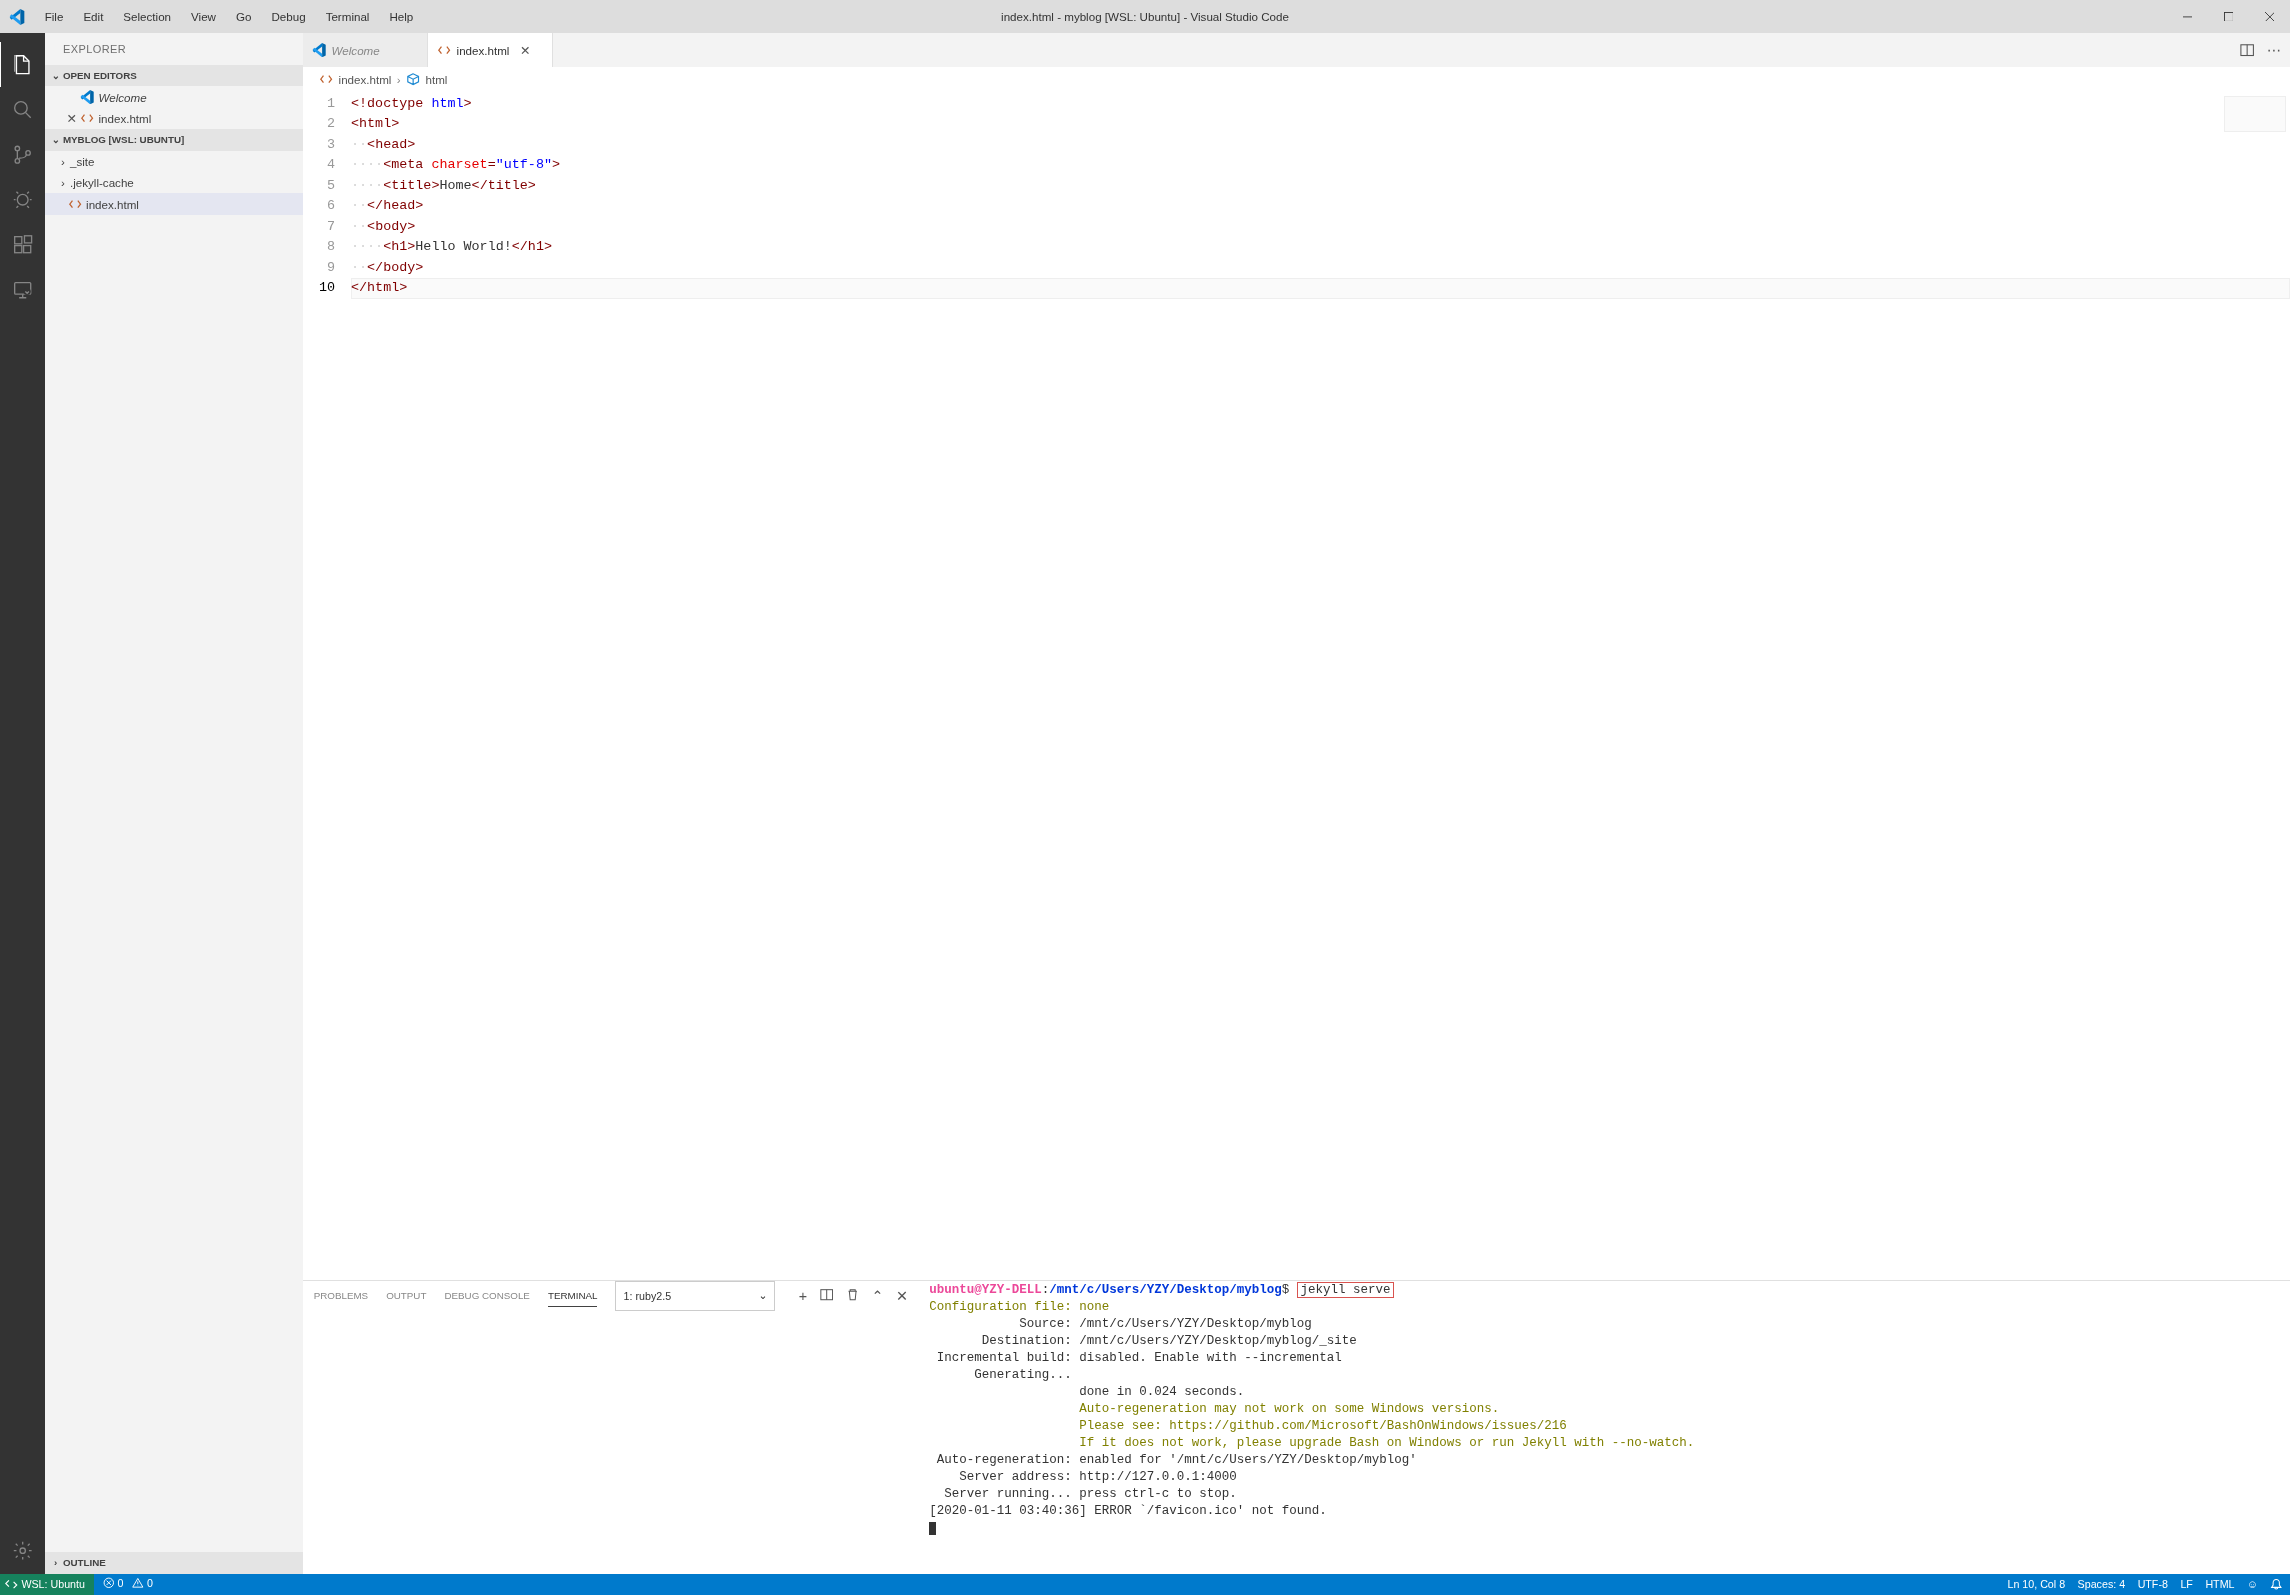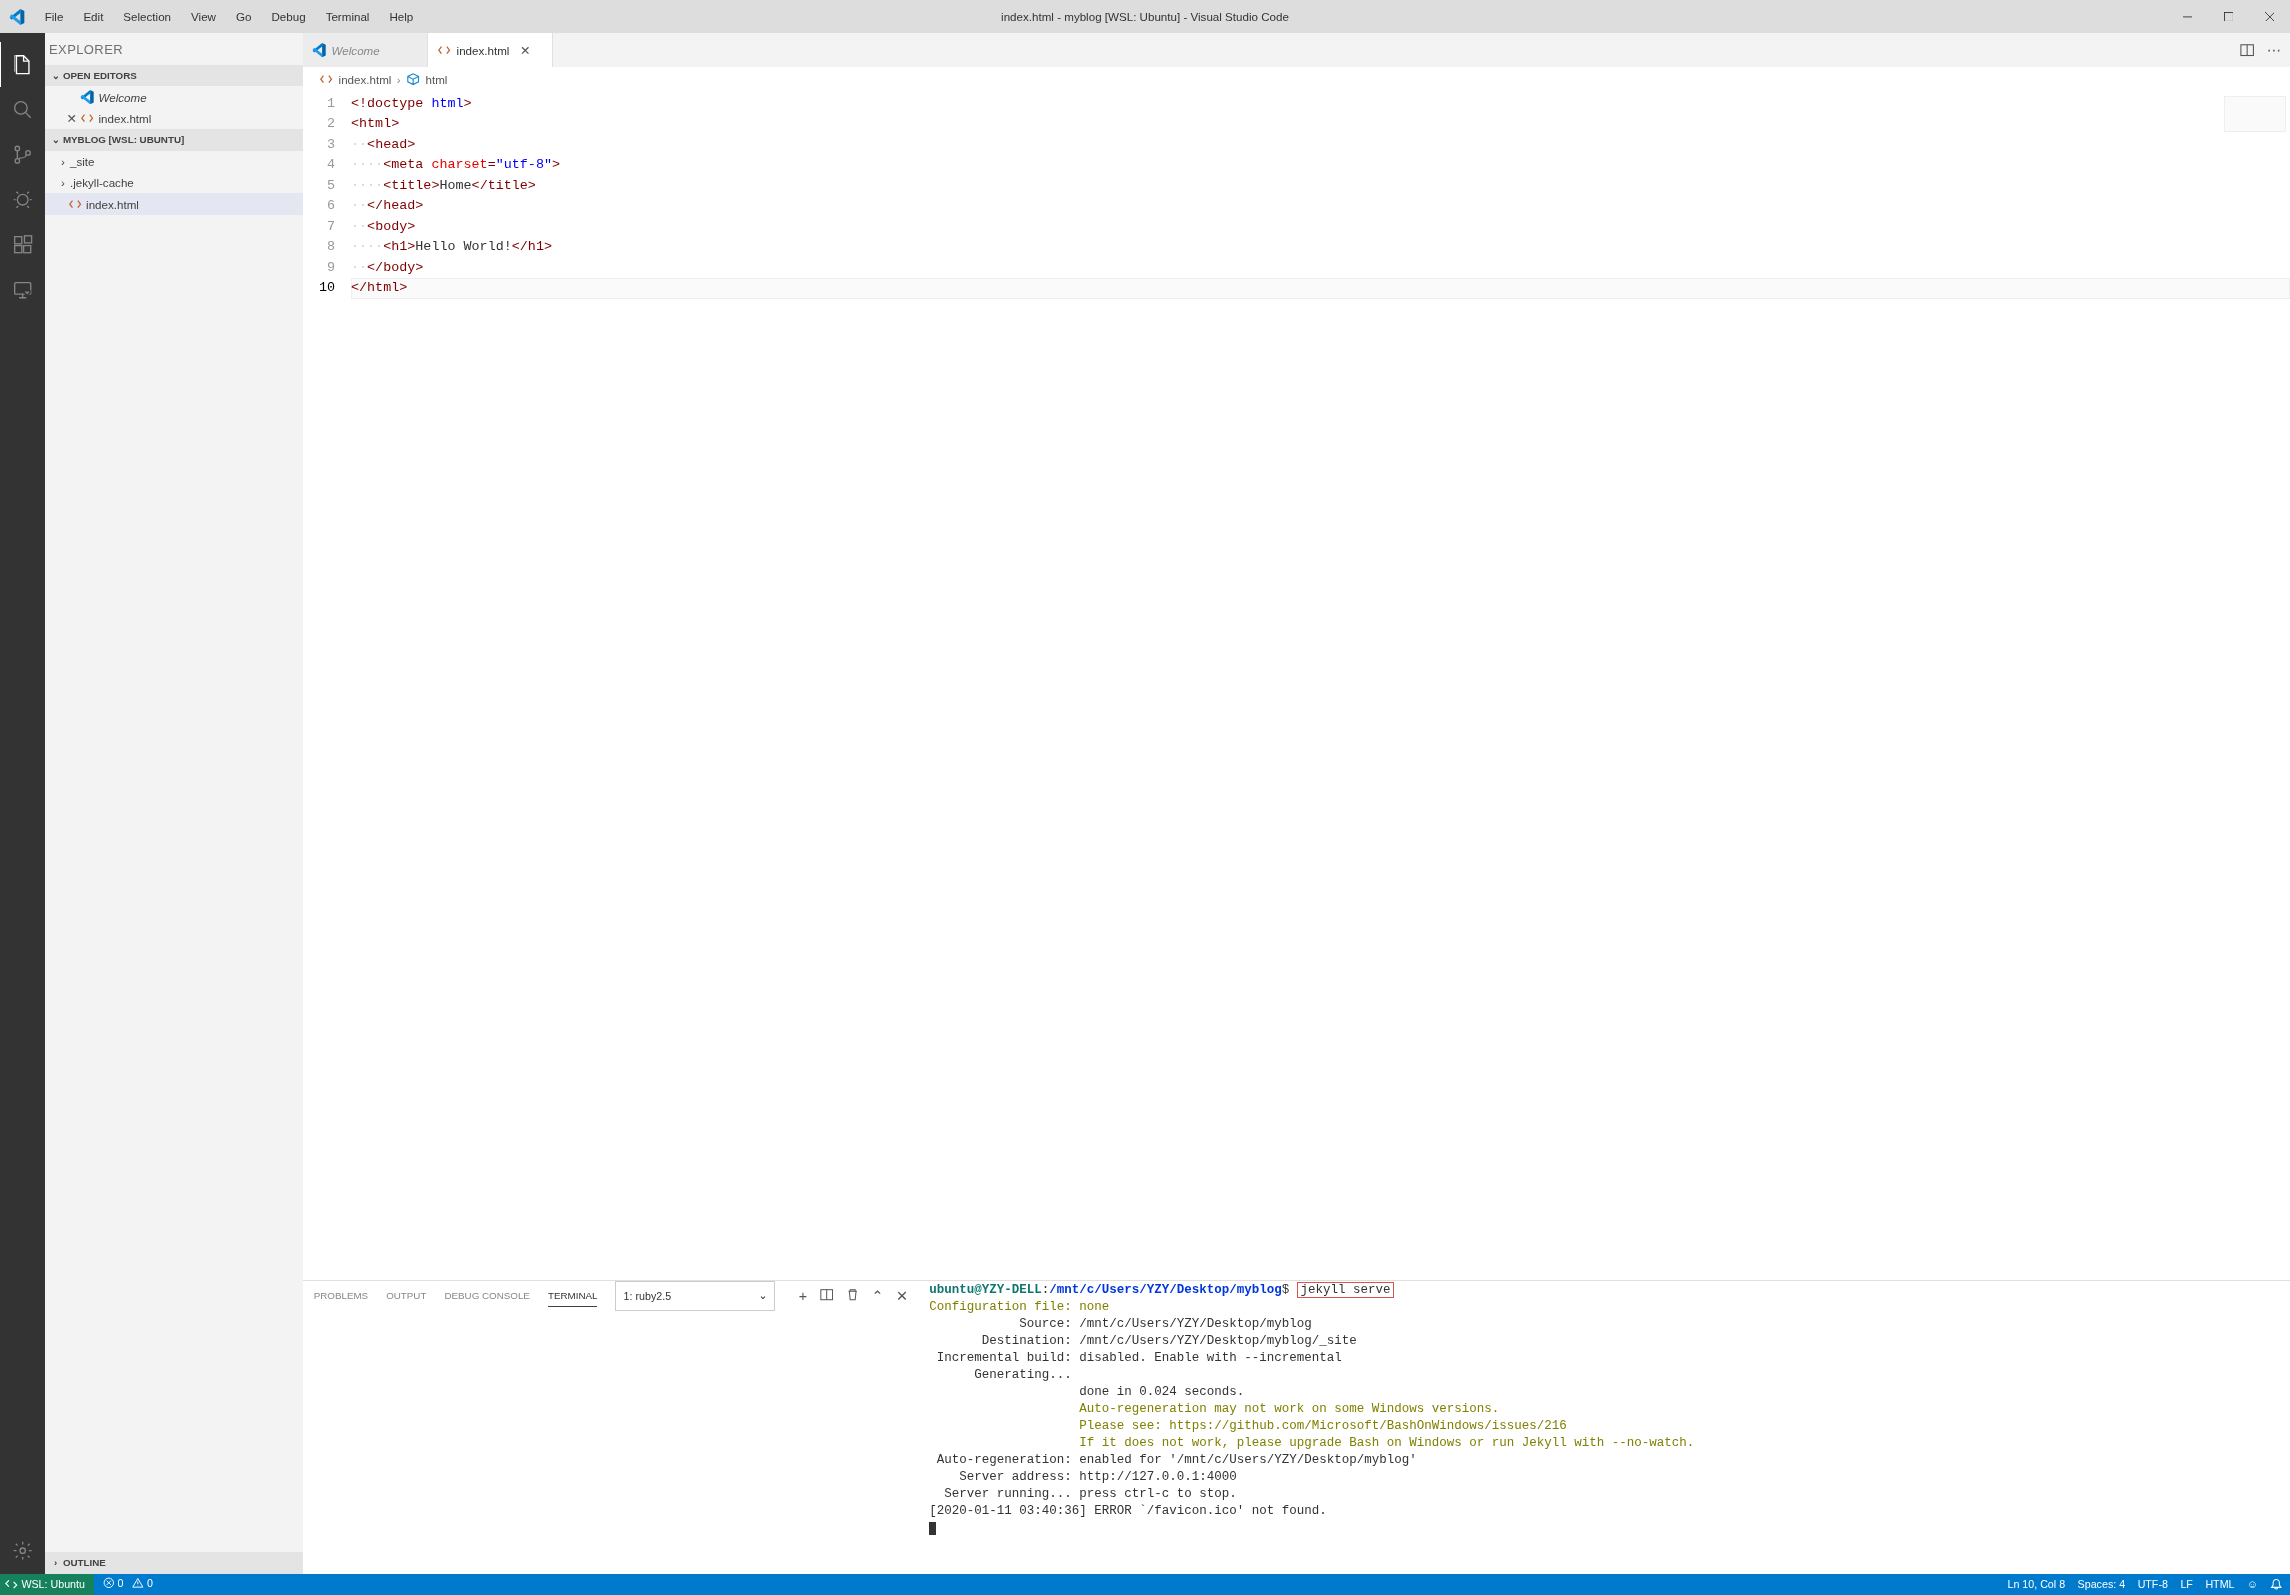--- a/index.html
+++ b/index.html
@@ -77,23 +77,23 @@
   width: 258px;
   background: #f3f3f3;
   display: flex;
   flex-direction: column;
   font-size: 11.6px;
 }
 .sidebar .header {
   height: 32px;
   display: flex;
   align-items: center;
-  padding-left: 4px;
+  padding-left: 18px;
   color: #6f6f6f;
-  font-size: 13px;
+  font-size: 11px;
   letter-spacing: 0.4px;
 }
 .section-header {
   height: 21.4px;
   background: #e4e4e4;
   display: flex;
   align-items: center;
   padding-left: 3.6px;
   font-weight: 700;
   font-size: 9.8px;
@@ -233,21 +233,21 @@
 .terminal {
   flex: 1;
   padding: 1.8px 10.7px;
   font-family: Consolas, "Courier New", monospace;
   font-size: 12.5px;
   line-height: 17px;
   color: #333;
   white-space: pre-wrap;
   overflow: hidden;
 }
-.term-green { color: #0f766e; font-weight: 600; }
+.term-green { color: #ec4899; font-weight: 600; }
 .term-blue { color: #0037da; font-weight: 600; }
 .term-olive { color: #808000; }
 .cmd-box { border: 0.9px solid #d9534f; padding: 0 2.7px; }
 .cursor-block { display: inline-block; width: 7.1px; height: 13.4px; background: #333; vertical-align: text-bottom; }
 
 
 .statusbar {
   height: 21.4px;
   background: #007acc;
   color: #fff;

